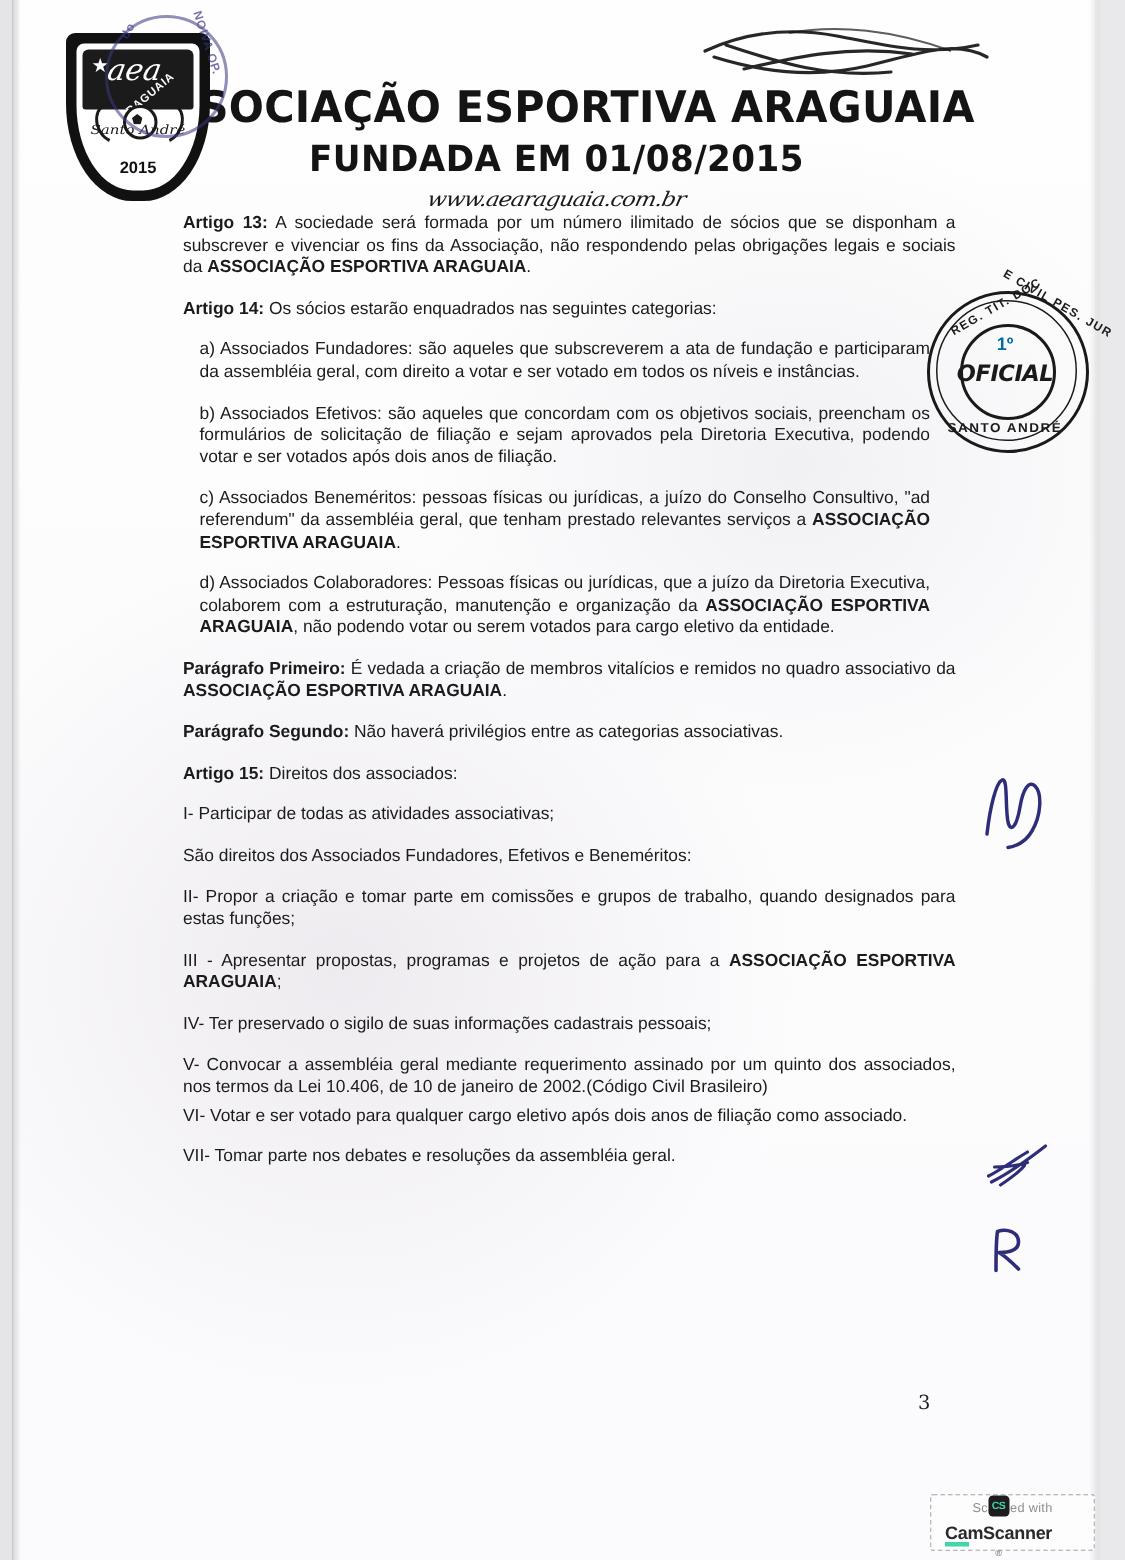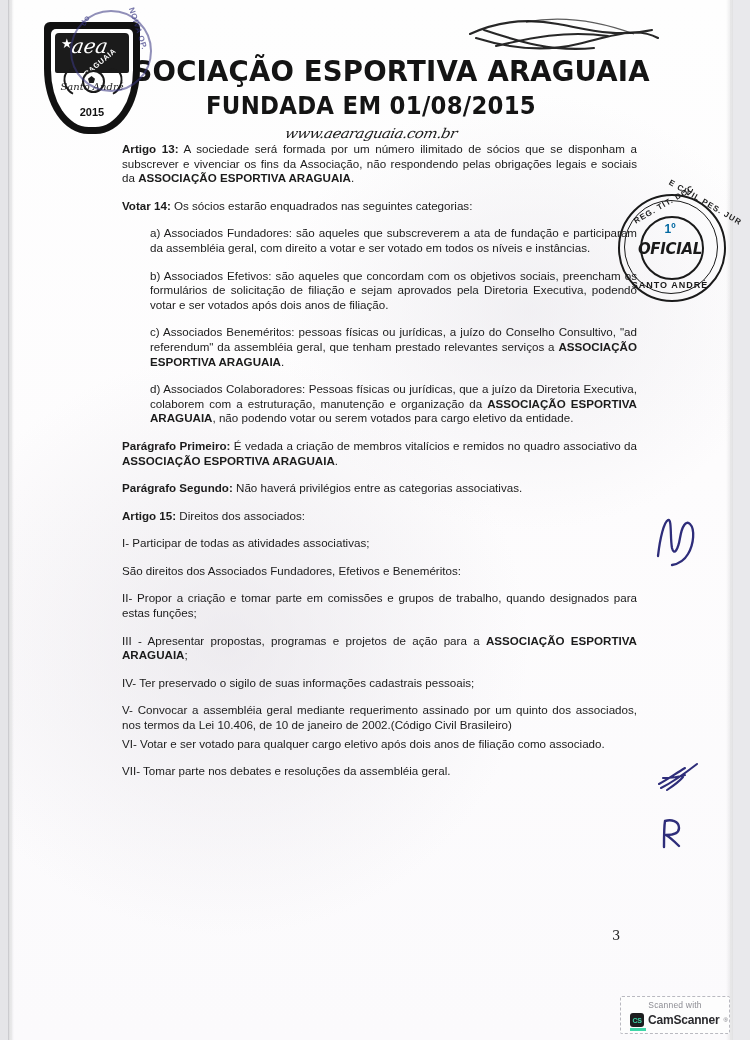--- a/index.html
+++ b/index.html
@@ -368,21 +368,21 @@
     font-size: 11.6px;
     line-height: 14.6px;
     text-align: justify;
   }
   .doc-body p {
     margin: 0 0 13px 0;
     text-align: justify;
   }
   .doc-body p.tight { margin-bottom: 4px; }
   .doc-body p.indent {
-    margin-left: 28px;
+    margin-left: 11px;
     width: 487px;
   }
   .doc-body b, .doc-body strong { font-weight: bold; }
 
   .page-number {
     position: absolute;
     left: 612px; top: 928px;
     font-family: "DejaVu Serif", serif;
     font-size: 13px;
     color: #222;
@@ -397,22 +397,22 @@
     background: #fdfdfd;
     border-radius: 2px;
   }
   .camscanner .cs-top {
     position: absolute; left: 0; top: 3px;
     width: 108px; text-align: center;
     font-size: 8.5px; color: #8c8c93;
     letter-spacing: 0.2px;
   }
   .camscanner .cs-row {
-    position: absolute; left: 9px; top: 16px;
-    display: flex; align-items: center; gap: 4px;
+    position: absolute; left: 9px; top: 0;
+    display: flex; align-items: center; gap: 4px; flex-direction: column;
   }
   .camscanner .cs-logo {
     width: 14px; height: 14px;
     border-radius: 3px;
     background: #1d1d1f;
     color: #3fd6a8;
     font-size: 7px; font-weight: bold;
     display: flex; align-items: center; justify-content: center;
     letter-spacing: -0.4px;
   }
@@ -496,21 +496,21 @@
   </svg>
 
   <svg class="hand-mark-r" viewBox="0 0 36 36">
     <path d="M9,32 C9,22 9,12 10,6 C16,4 24,6 24,13 C24,19 16,20 11,20 C16,23 20,27 24,31" fill="none" stroke="#2e2d7a" stroke-width="2.4" stroke-linecap="round" stroke-linejoin="round"></path>
   </svg>
 
   <div class="doc-body">
 
     <p><b>Artigo 13:</b><span> A sociedade será formada por um número ilimitado de sócios que se disponham a subscrever e vivenciar os fins da Associação, não respondendo pelas obrigações legais e sociais da </span><b>ASSOCIAÇÃO ESPORTIVA ARAGUAIA</b><span>.</span></p>
 
-    <p><b>Votar 14:</b><span> Os sócios estarão enquadrados nas seguintes categorias:</span></p>
+    <p><b>Artigo 14:</b><span> Os sócios estarão enquadrados nas seguintes categorias:</span></p>
 
     <p class="indent">a) Associados Fundadores: são aqueles que subscreverem a ata de fundação e participaram da assembléia geral, com direito a votar e ser votado em todos os níveis e instâncias.</p>
 
     <p class="indent">b) Associados Efetivos: são aqueles que concordam com os objetivos sociais, preencham os formulários de solicitação de filiação e sejam aprovados pela Diretoria Executiva, podendo votar e ser votados após dois anos de filiação.</p>
 
     <p class="indent"><span>c) Associados Beneméritos: pessoas físicas ou jurídicas, a juízo do Conselho Consultivo, "ad referendum" da assembléia geral, que tenham prestado relevantes serviços a </span><b>ASSOCIAÇÃO ESPORTIVA ARAGUAIA</b><span>.</span></p>
 
     <p class="indent"><span>d) Associados Colaboradores: Pessoas físicas ou jurídicas, que a juízo da Diretoria Executiva, colaborem com a estruturação, manutenção e organização da </span><b>ASSOCIAÇÃO ESPORTIVA ARAGUAIA</b><span>, não podendo votar ou serem votados para cargo eletivo da entidade.</span></p>
 
     <p><b>Parágrafo Primeiro:</b><span> É vedada a criação de membros vitalícios e remidos no quadro associativo da </span><b>ASSOCIAÇÃO ESPORTIVA ARAGUAIA</b><span>.</span></p>

